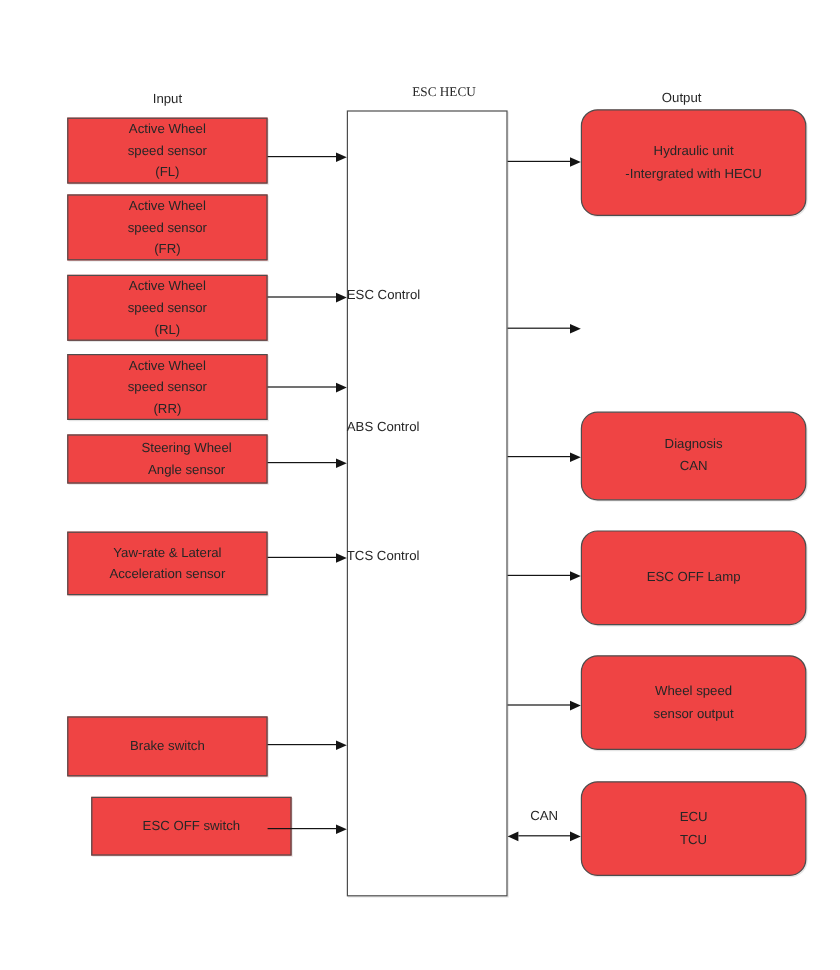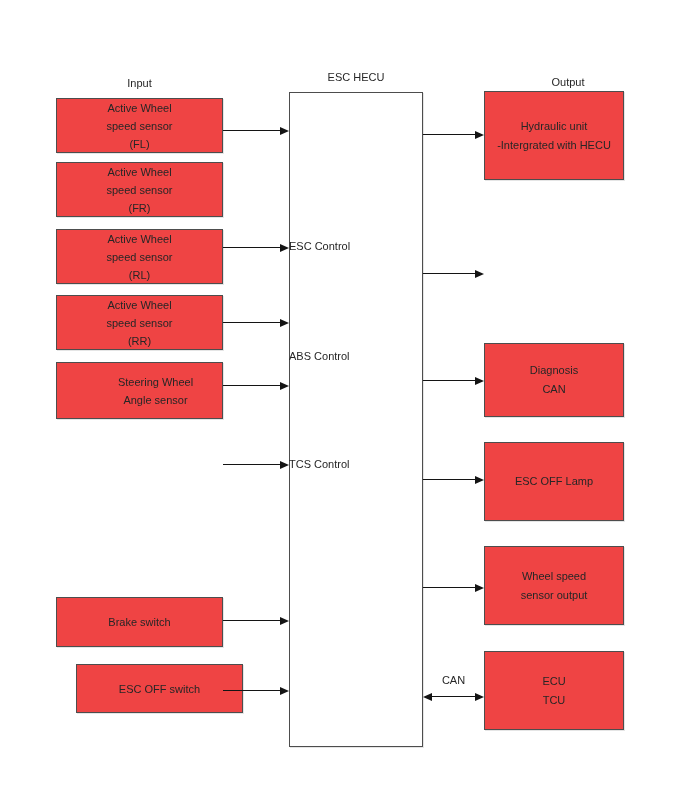--- a/index.html
+++ b/index.html
@@ -32,21 +32,21 @@
     background: #ef4444;
     display: flex;
     align-items: center;
     justify-content: center;
     text-align: center;
     font-size: 11px;
     white-space: pre-line;
     box-shadow: 1px 1px 0 rgba(0,0,0,0.10);
   }
   .ibox { left: 56px; width: 167px; line-height: 18px; }
-  .obox { left: 484px; width: 140px; line-height: 19px; }
+  .obox { left: 484px; width: 188px; line-height: 19px; border-radius: 14px; }
   .hecu {
     left: 289px; top: 92px; width: 134px; height: 655px;
     position: absolute;
     border: 1px solid var(--border);
     background: #ffffff;
     box-shadow: 1px 1px 0 rgba(0,0,0,0.10);
   }
   .fn {
     position: absolute;
     left: 289px;
@@ -81,37 +81,39 @@
     font-size: 11px; line-height: 13px;
     text-align: center;
   }
 </style>
 </head>
 <body>
 
 <div class="canvas">
 
   <div class="hdr" style="left:56px; top:77px; width:167px;">Input</div>
-  <div class="hdr" style="left:289px; top:71px; width:134px;">ESC HECU</div>
+  <div class="hdr" style="left:303px; top:71px; width:134px;font-family:Liberation Serif, serif;">ESC HECU</div>
   <div class="hdr" style="left:484px; top:76px; width:168px;">Output</div>
 
   <div class="box ibox" style="top:98px; height:55px;">Active Wheel
 speed sensor
 (FL)</div>
   <div class="box ibox" style="top:162px; height:55px;">Active Wheel
 speed sensor
 (FR)</div>
   <div class="box ibox" style="top:229px; height:55px;">Active Wheel
 speed sensor
 (RL)</div>
   <div class="box ibox" style="top:295px; height:55px;">Active Wheel
 speed sensor
 (RR)</div>
-  <div class="box ibox" style="top:362px; height:57px;padding-left:32px;">Steering Wheel
+  <div class="box ibox" style="top:362px; height:41px;padding-left:32px;">Steering Wheel
 Angle sensor</div>
+  <div class="box ibox" style="top:443px; height:53px;">Yaw-rate &amp; Lateral
+Acceleration sensor</div>
   <div class="box ibox" style="top:597px; height:50px;">Brake switch</div>
   <div class="box ibox" style="top:664px; height:49px;margin-left:20px;">ESC OFF switch</div>
 
   <div class="hecu"></div>
   <div class="fn" style="top:240px;">ESC Control</div>
   <div class="fn" style="top:350px;">ABS Control</div>
   <div class="fn" style="top:458px;">TCS Control</div>
 
   <div class="box obox" style="top:91px; height:89px;">Hydraulic unit
 -Intergrated with HECU</div>

